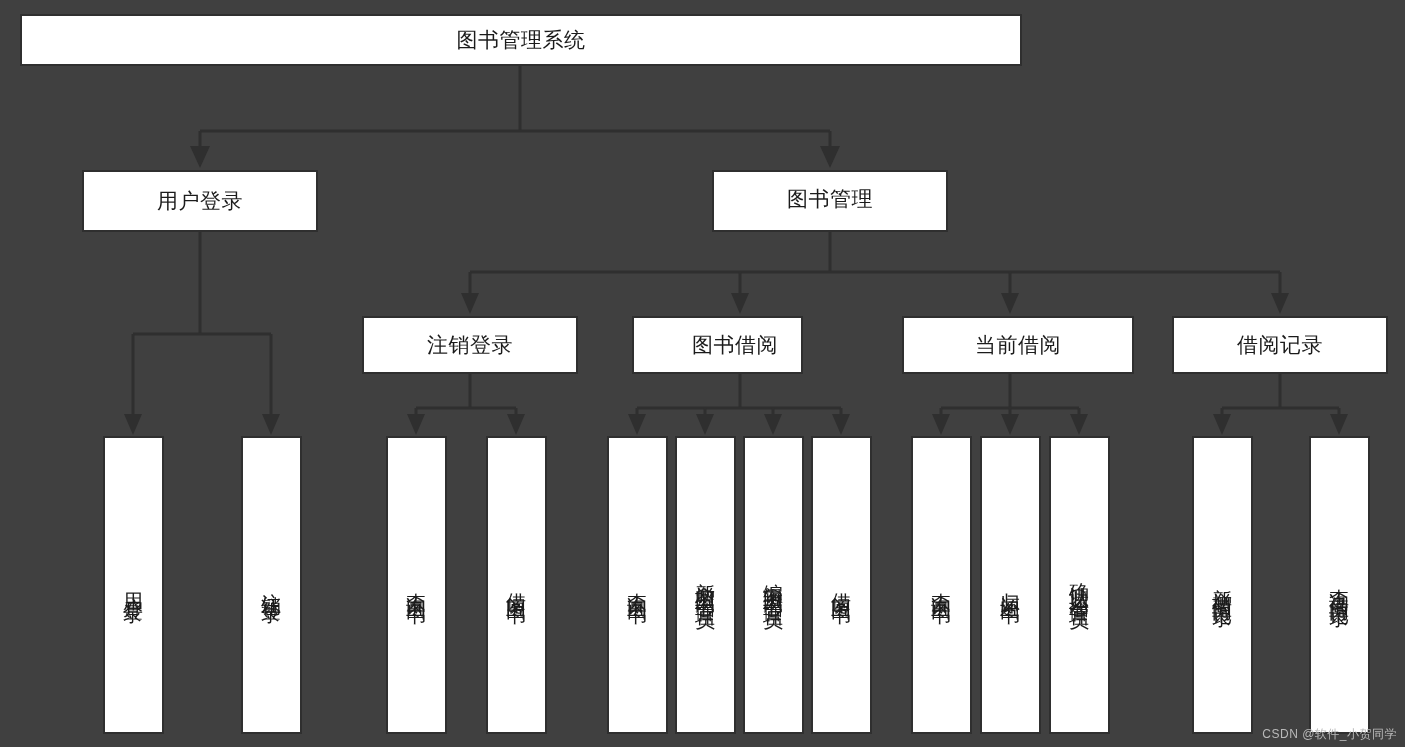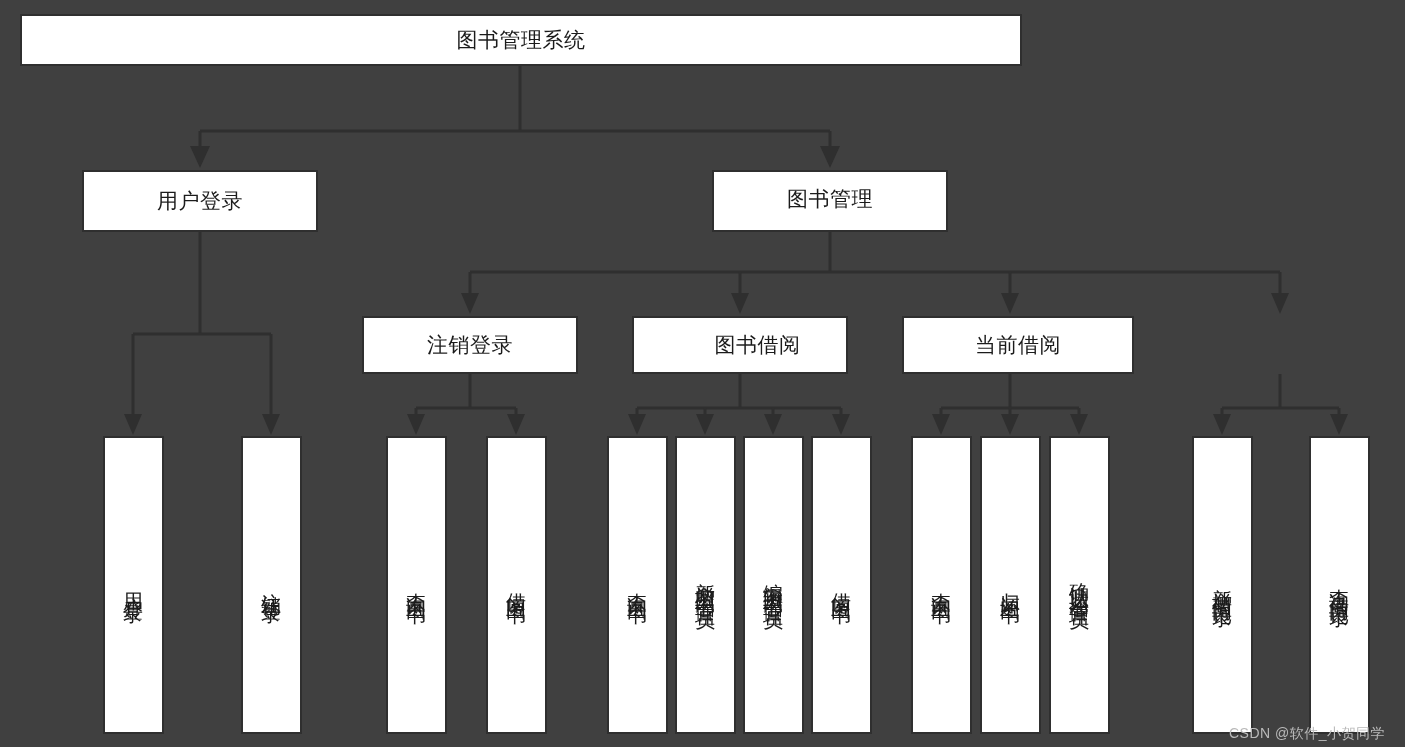--- a/index.html
+++ b/index.html
@@ -57,23 +57,23 @@
   .node.vertical .node-label {
     writing-mode: vertical-rl;
     text-orientation: upright;
     font-size: 20px;
     line-height: 1.0;
     letter-spacing: 4px;
     max-height: 290px;
   }
   .watermark {
     position: absolute;
-    right: 20px;
+    right: 8px;
     bottom: 4px;
-    font-size: 14px;
+    font-size: 12px;
     color: #b9b9b9;
     letter-spacing: 0.5px;
     white-space: nowrap;
     margin-top: 47px;
   }
 </style>
 </head>
 <body>
 
 <div id="diagram-root">
@@ -158,26 +158,29 @@
   <div class="node horizontal" style="left:82px; top:170px; width:236px; height:62px;">
     <span class="node-label">用户登录</span>
   </div>
   <div class="node horizontal" style="left:712px; top:170px; width:236px; height:62px;font-family:Liberation Mono, monospace;">
     <span class="node-label">图书管理</span>
   </div>
 
   <div class="node horizontal" style="left:362px; top:316px; width:216px; height:58px;">
     <span class="node-label">注销登录</span>
   </div>
-  <div class="node horizontal" style="left:632px; top:316px; width:216px; height:58px;padding-left:35px;">
+  <div class="node horizontal" style="left:632px; top:316px; width:171px; height:58px;padding-left:35px;">
     <span class="node-label">图书借阅</span>
   </div>
   <div class="node horizontal" style="left:902px; top:316px; width:232px; height:58px;">
     <span class="node-label">当前借阅</span>
   </div>
+  <div class="node horizontal" style="left:1172px; top:316px; width:216px; height:58px;">
+    <span class="node-label">借阅记录</span>
+  </div>
 
   <div class="node vertical" style="left:103px; top:436px; width:61px; height:298px;">
     <span class="node-label">用户登录</span>
   </div>
   <div class="node vertical" style="left:241px; top:436px; width:61px; height:298px;">
     <span class="node-label">注销登录</span>
   </div>
 
   <div class="node vertical" style="left:386px; top:436px; width:61px; height:298px;">
     <span class="node-label">查询图书</span>

